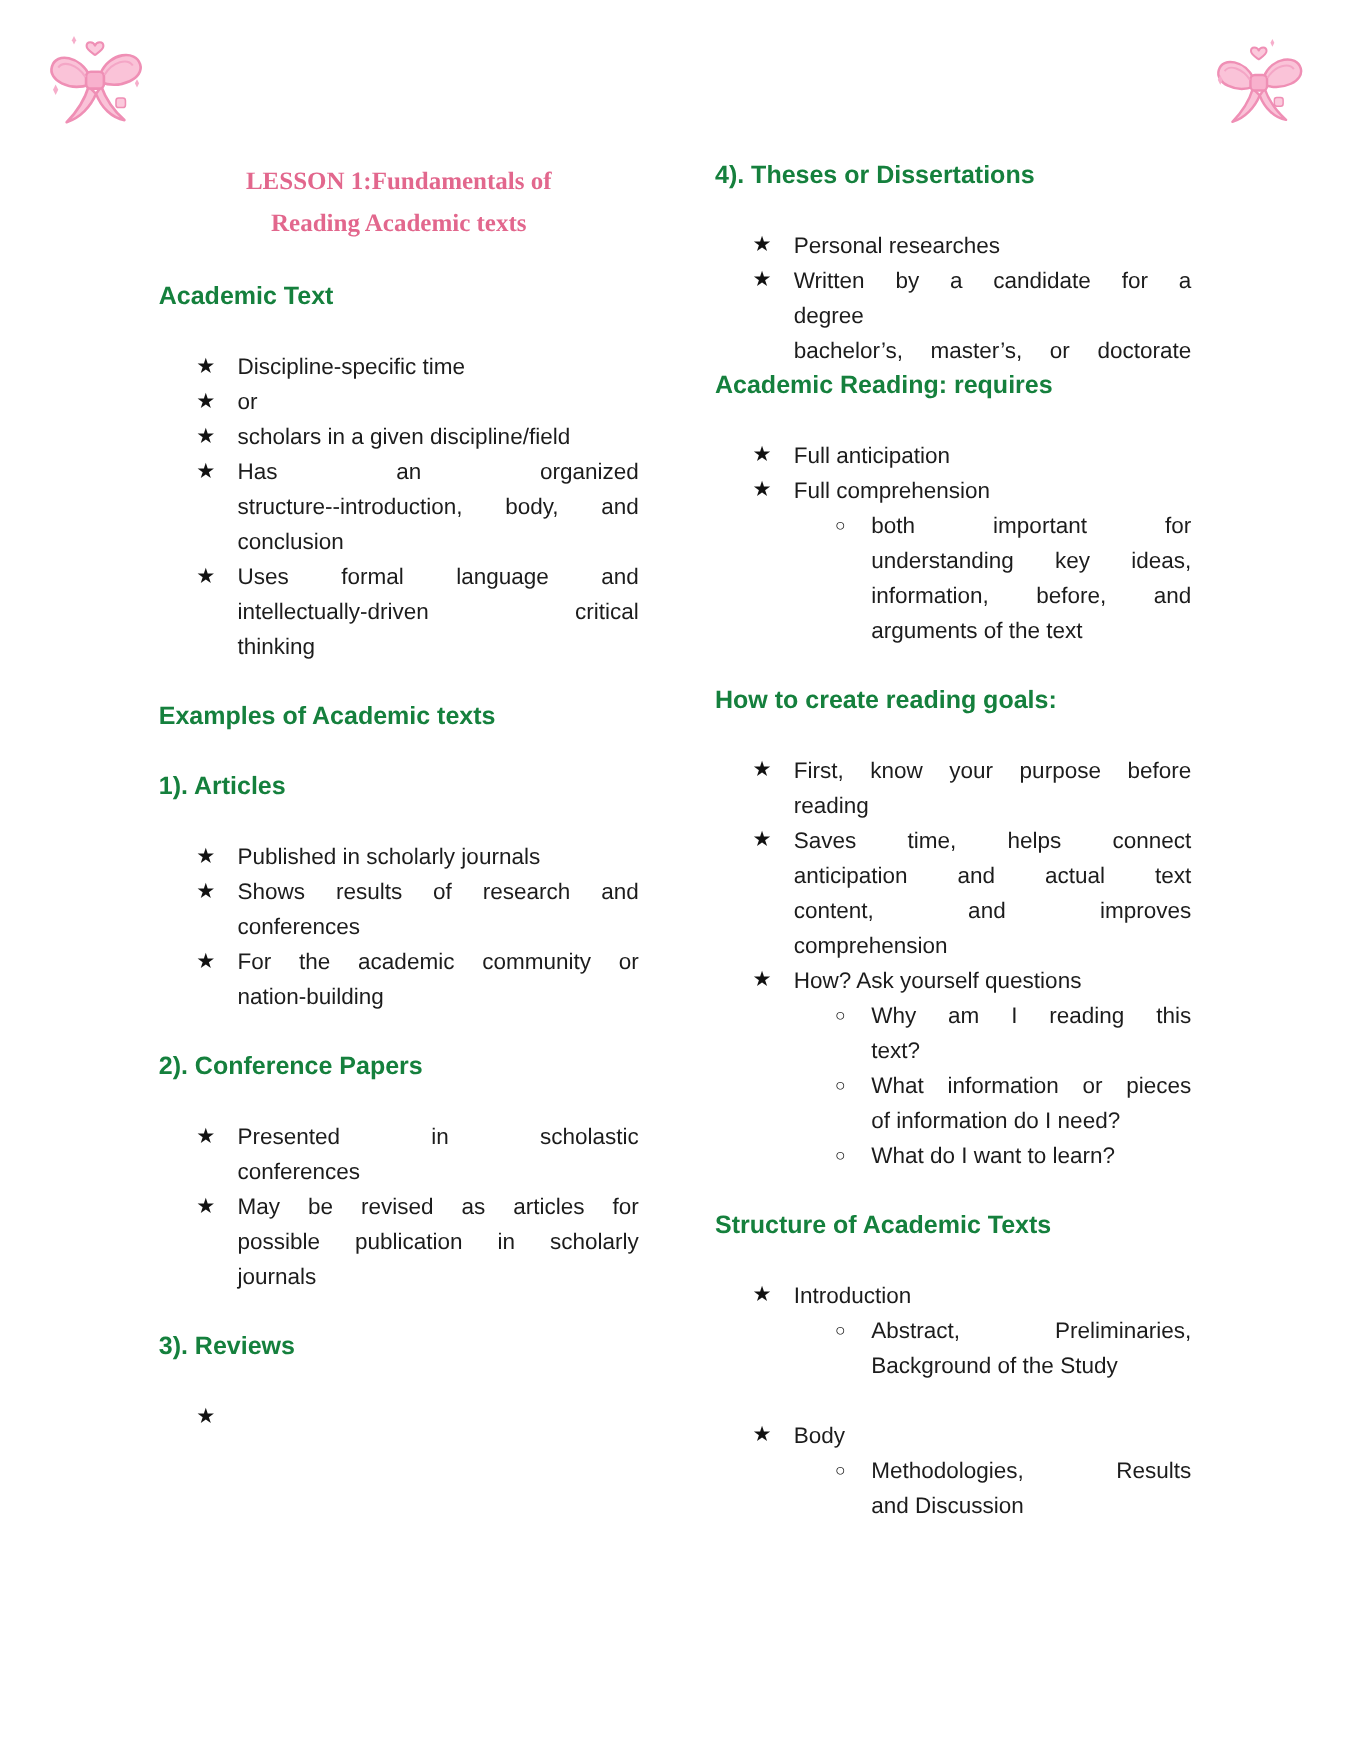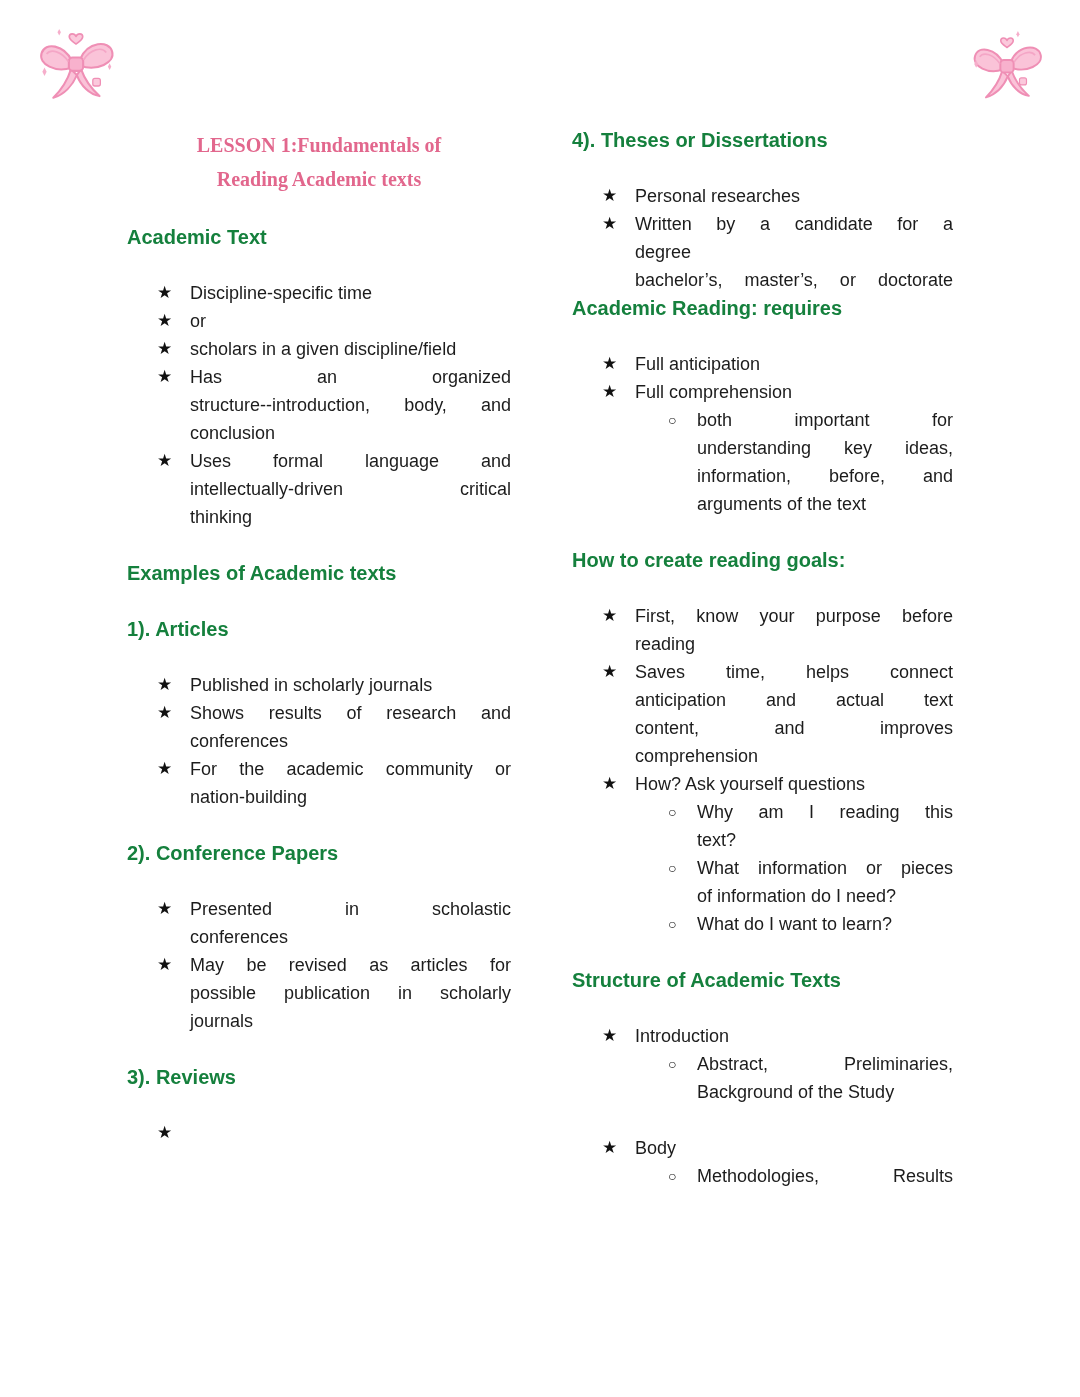--- a/index.html
+++ b/index.html
@@ -298,19 +298,20 @@
           <div class="li spaced">
             <span class="bullet bullet-star">★</span>
             <div class="li-text">
               <div class="ln last">Body</div>
             </div>
           </div>
           <div class="li-sub">
             <span class="bullet bullet-circle">○</span>
             <div class="li-text">
               <div class="ln">Methodologies, Results</div>
+              <div class="ln last">and Discussion</div>
             </div>
           </div>
         </div>
       </div>
   </div>
 
 </div>
 
 </body></html>

